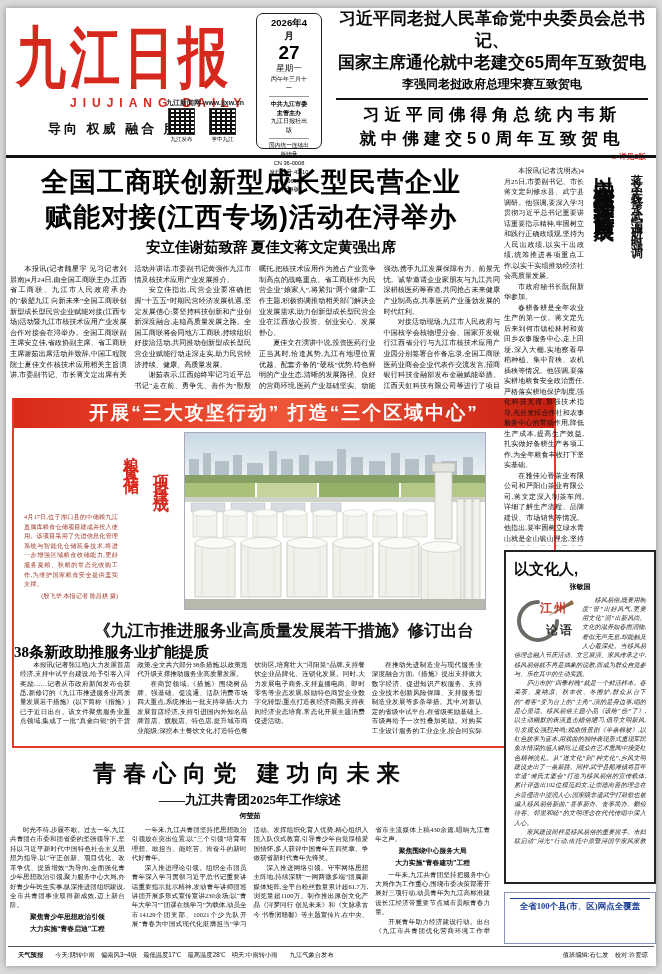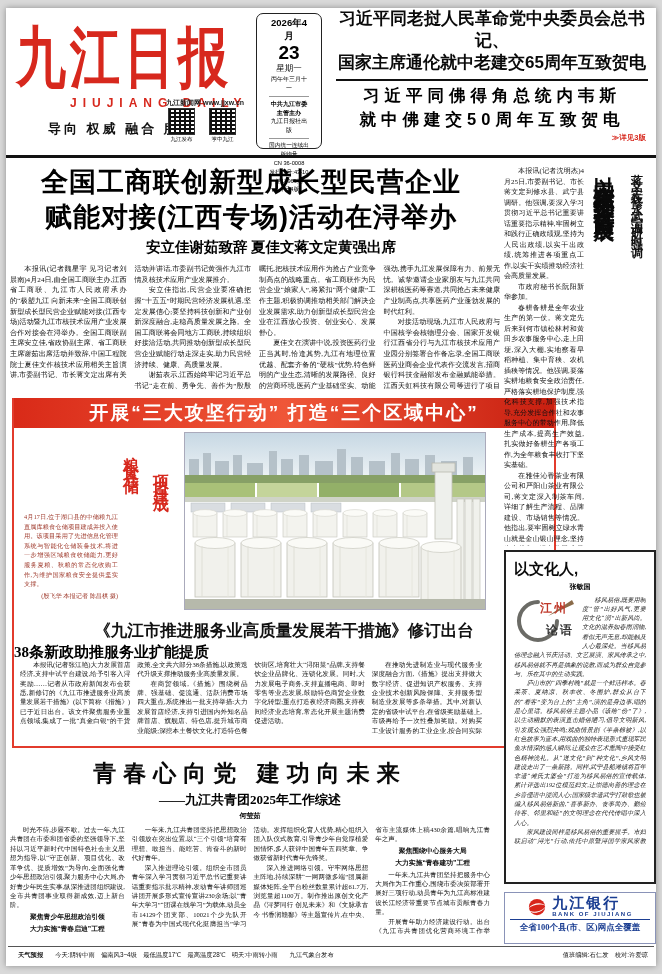--- a/index.html
+++ b/index.html
@@ -95,37 +95,38 @@
       <div class="qr-label">九江发布</div>
     </div>
     <div>
       <div class="qr"></div>
       <div class="qr-label">掌中九江</div>
     </div>
   </div>
 
   <div class="abs datebox">
     <div class="db-ym">2026年4月</div>
-    <div class="db-day">23</div>
+    <div class="db-day">27</div>
     <div class="db-wd">星期一</div>
     <div class="db-lunar">丙午年三月十一</div>
     <div class="db-org">中共九江市委主管主办</div>
     <div class="db-org2">九江日报社出版</div>
     <div class="db-issn">
       <div>国内统一连续出版物号</div>
       <div>CN 36-0008</div>
       <div>发行代号:43-10</div>
       <div>第18969期</div>
       <div>今日4版</div>
     </div>
   </div>
 
   <div class="abs topnews">
     <div class="tn-h1">习近平同老挝人民革命党中央委员会总书记、</div>
     <div class="tn-h1">国家主席通伦就中老建交65周年互致贺电</div>
+    <div class="tn-sub">李强同老挝政府总理宋赛互致贺电</div>
     <div class="tn-hr"></div>
     <div class="tn-h2">习近平同佛得角总统内韦斯</div>
     <div class="tn-h2">就中佛建交50周年互致贺电</div>
     <div class="tn-more">≫详见3版</div>
   </div>
 
   <div class="abs rule-main"></div>
 
   <div class="abs lead-h">全国工商联创新型成长型民营企业</div>
   <div class="abs lead-h lead-h2">赋能对接(江西专场)活动在浔举办</div>
@@ -287,31 +288,20 @@
       <div class="es-body">
         <p>移风易俗,既要用制度“管”出好风气,更要用文化“润”出新风尚。文化的滋养如春雨润物,看似无声无息,却能触及人心最深处。当移风易俗理念融入节庆活动、文艺展演、家风传承之中,移风易俗就不再是抽象的说教,而成为群众自觉参与、乐在其中的生动实践。</p>
         <p>庐山市的“四季村晚”就是一个鲜活样本。春采茶、夏纳凉、秋丰收、冬围炉,群众从台下的“看客”变为台上的“主角”,演的是身边事,唱的是心里话。移风易俗主题小品《该给“份”了》,以生动幽默的表演直击婚俗陋习,倡导文明新风,引发观众强烈共鸣;戏曲情景剧《半条棉被》,以红色故事为蓝本,用戏曲的独特表现形式重现军民鱼水情深的感人瞬间,让观众在艺术熏陶中接受红色精神洗礼。从“送文化”到“种文化”,乡风文明建设走出了一条新路。同样,武宁县船滩镇将百年非遗“傩氏太婆会”打造为移风易俗的宣传载体,累计评选出192位模范妇女,让崇德向善的理念在乡音俚语中浸润人心;国家级非遗武宁打鼓歌也被编入移风易俗新曲,“喜事新办、丧事简办、勤俭待客、邻里和睦”的文明理念在代代传唱中深入人心。</p>
         <p>家风建设同样是移风易俗的重要抓手。市妇联启动“浔光”行动,依托中原暨浔国学家风家教实践基地,开展融合家庭教育与传统文化的家风活动,引导青少年传承优良家风、厚植家国情怀。彭泽县通过举办移风易俗集体婚礼,新人们用简约而浪漫的集体仪式许下相伴一生的誓言,“不要彩礼,我们的爱情同样珍贵”成为越来越多年轻人的心声,他们用实际行动响应移风易俗号召,传递文明婚俗新风尚。</p>
 
       </div>
     </div>
   </div>
 
   <div class="abs bank">
-    <div class="bank-row">
-      <svg width="20" height="20" viewBox="0 0 32 32">
-        <circle cx="16" cy="16" r="13" fill="#d8261c"></circle>
-        <path d="M2 18 C 10 8, 24 8, 30 14 C 22 10, 10 12, 2 18 Z" fill="#fff"></path>
-        <path d="M30 14 C 26 26, 8 28, 4 22 C 14 26, 26 22, 30 14 Z" fill="#fff"></path>
-      </svg>
-      <div>
-        <div class="bank-name">九江银行</div>
-        <div class="bank-en">BANK OF JIUJIANG</div>
-      </div>
-    </div>
     <div class="bank-hr"></div>
     <div class="bank-slogan">全省100个县(市、区)网点全覆盖</div>
   </div>
 
   <div class="abs foot-rule"></div>
   <div class="abs footer">
     <span class="fb">天气预报</span>
     <span>今天:阴转中雨　偏南风3~4级　最低温度17℃　最高温度28℃　明天:中雨转小雨</span>
     <span>九江气象台发布</span>
     <span style="margin-left:auto">值班编辑:石仁发　校对:许爱琼</span>

